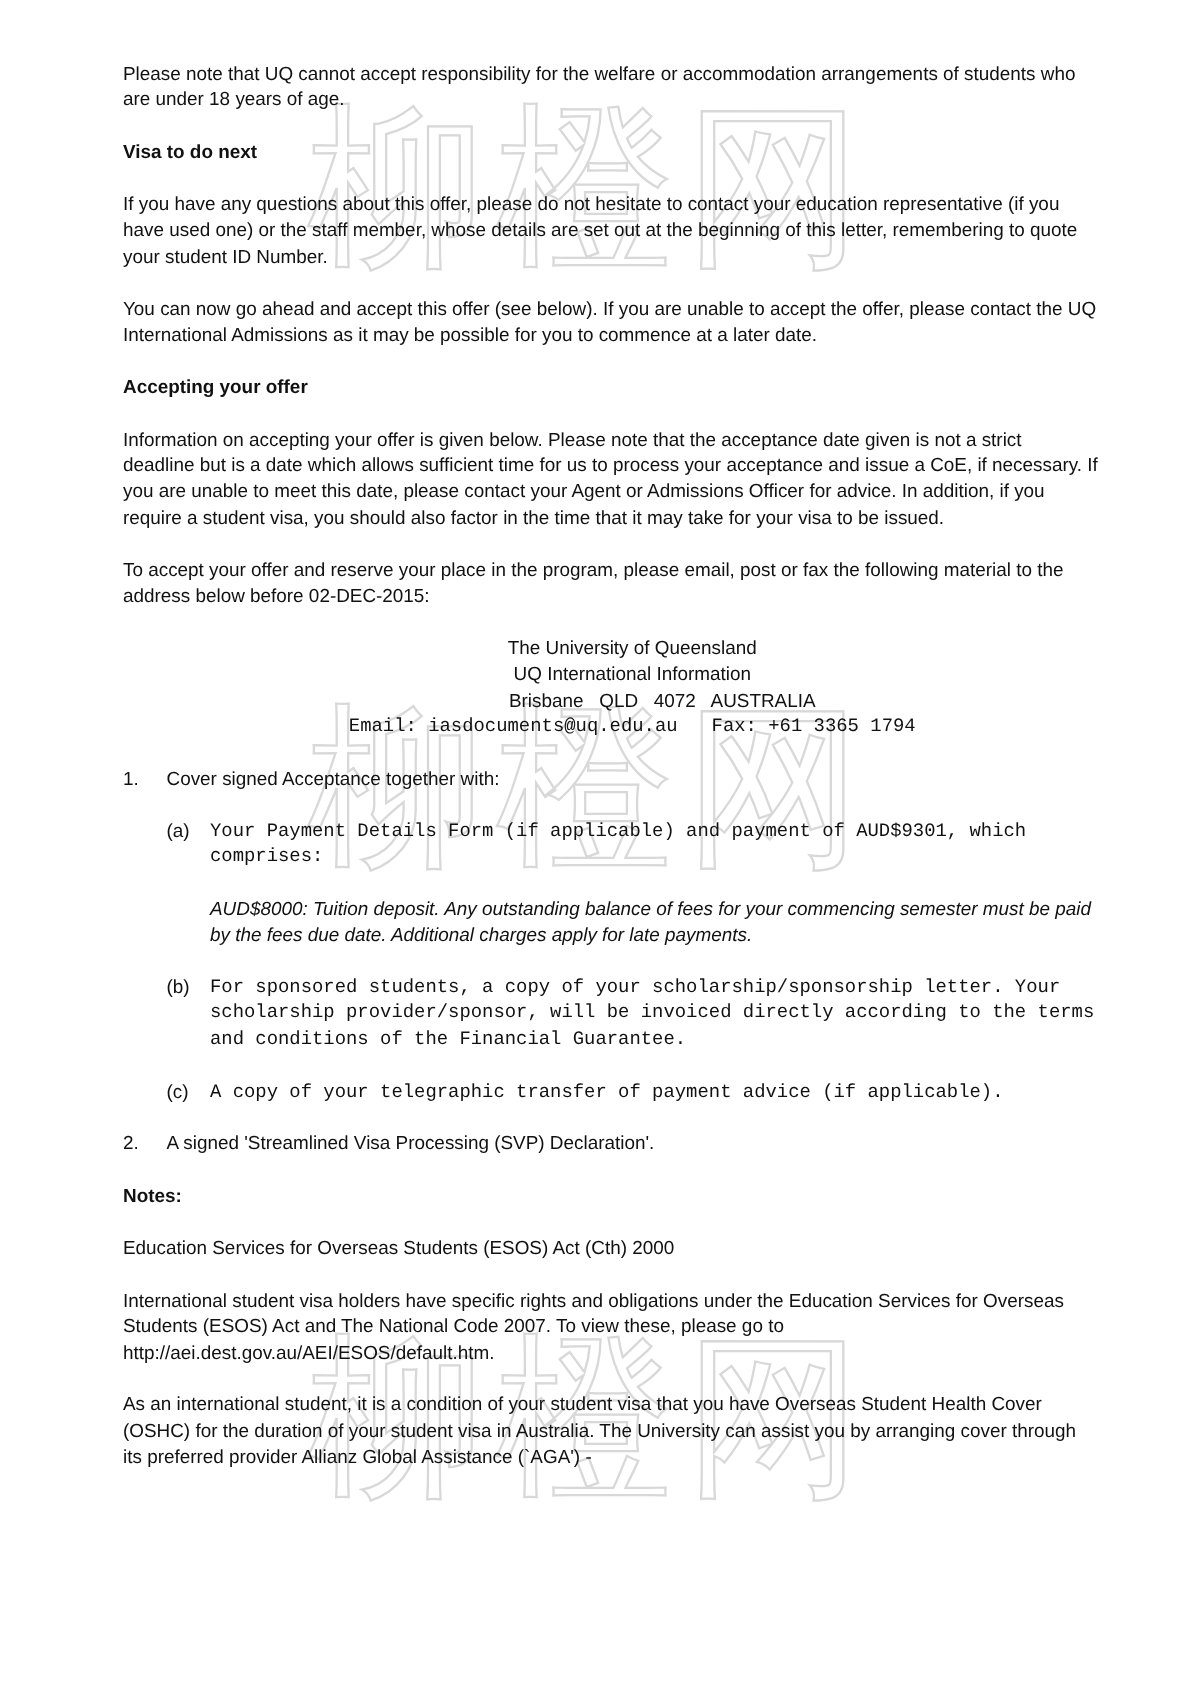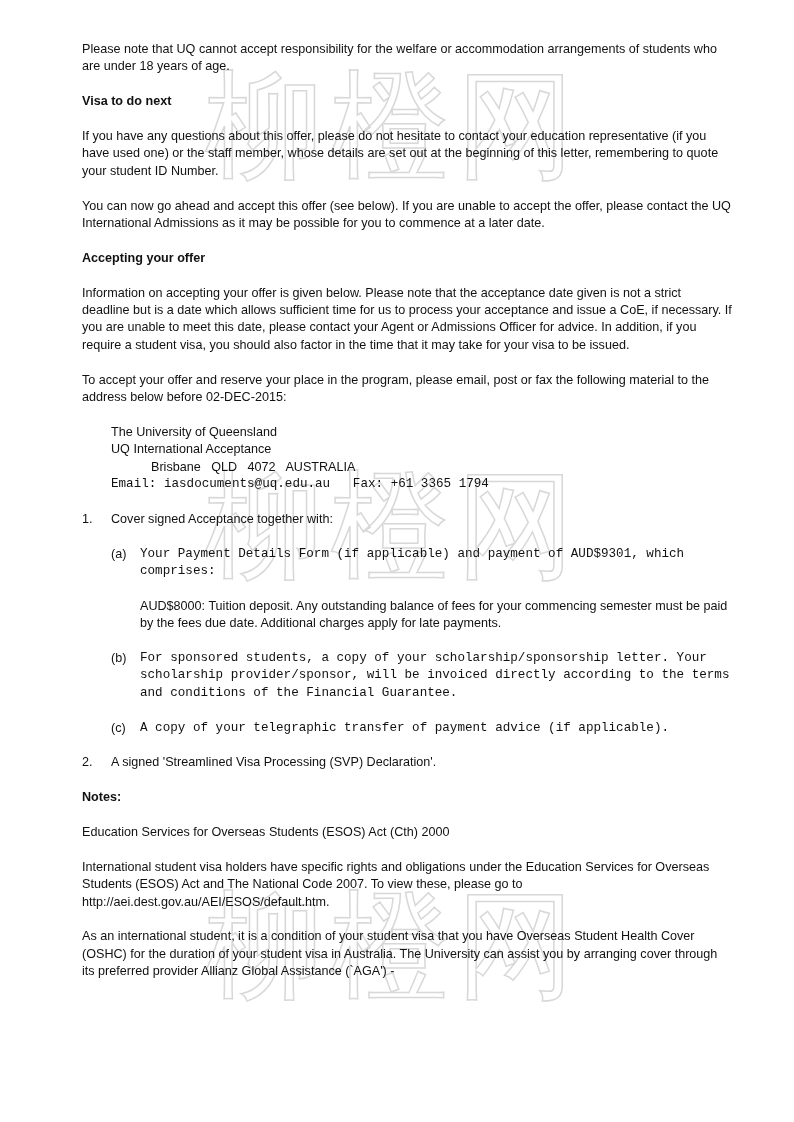--- a/index.html
+++ b/index.html
@@ -7,29 +7,29 @@
          font-family: "Liberation Sans", sans-serif; color: #111; }
   .watermark { position: absolute; left: 0; top: 0; width: 794px; height: 1122px; pointer-events: none; z-index: 0; }
   .wm { position: absolute; left: 205px; width: 400px; font-family: Liberation Mono, monospace;
         font-size: 118px; line-height: 130px; letter-spacing: 8px; color: transparent;
         -webkit-text-stroke: 1.5px #d8d8d8; white-space: nowrap; }
   .wm1 { top: 70px; } .wm2 { top: 470px; } .wm3 { top: 890px; }
   .page { position: absolute; left: 82px; top: 41px; width: 650px; z-index: 1;
           font-size: 12.6px; line-height: 17.4px; }
   p { margin: 0 0 17.4px 0; }
   .heading { font-weight: bold; }
-  .addr { margin-left: 29px; margin-bottom: 17.4px; }
+  .addr { margin-left: 29px; margin-bottom: 17.4px; text-align: center; }
   .addr div { margin: 0; }
   .num { display: flex; margin: 0 0 17.4px 0; }
   .num .n { width: 29px; flex: none; }
   .num .t { flex: 1; }
   .sub { display: flex; margin: 0 0 17.4px 29px; }
   .sub .n { width: 29px; flex: none; }
   .sub .t { flex: 1; font-family: Liberation Mono, monospace; }
-  .subdetail { margin: 0 0 17.4px 58px; }
+  .subdetail { margin: 0 0 17.4px 58px; font-style: italic; }
   .subdetail div { margin: 0; }
 </style>
 </head>
 <body>
 
 <div class="watermark">
   <div class="wm wm1">柳橙网</div>
   <div class="wm wm2">柳橙网</div>
   <div class="wm wm3">柳橙网</div>
 </div>
@@ -40,21 +40,21 @@
   <p class="heading">Visa to do next</p>
   <p>If you have any questions about this offer, please do not hesitate to contact your education representative (if you have used one) or the staff member, whose details are set out at the beginning of this letter, remembering to quote your student ID Number.</p>
   <p>You can now go ahead and accept this offer (see below). If you are unable to accept the offer, please contact the UQ International Admissions as it may be possible for you to commence at a later date.</p>
 
   <p class="heading">Accepting your offer</p>
   <p>Information on accepting your offer is given below. Please note that the acceptance date given is not a strict deadline but is a date which allows sufficient time for us to process your acceptance and issue a CoE, if necessary. If you are unable to meet this date, please contact your Agent or Admissions Officer for advice. In addition, if you require a student visa, you should also factor in the time that it may take for your visa to be issued.</p>
   <p>To accept your offer and reserve your place in the program, please email, post or fax the following material to the address below before 02-DEC-2015:</p>
 
   <div class="addr">
     <div>The University of Queensland</div>
-    <div>UQ International Acceptance</div>
+    <div>UQ International Information</div>
     <div style="white-space:pre;margin-left:40px;">Brisbane   QLD   4072   AUSTRALIA</div>
     <div style="white-space:pre;font-family:Liberation Mono, monospace;"><span>Email: </span><span>iasdocuments@uq.edu.au</span><span>   Fax: +61 3365 1794</span></div>
   </div>
 
   <div class="num">
     <span class="n">1.</span>
     <span class="t">Cover signed Acceptance together with:</span>
   </div>
 
   <div class="sub">

